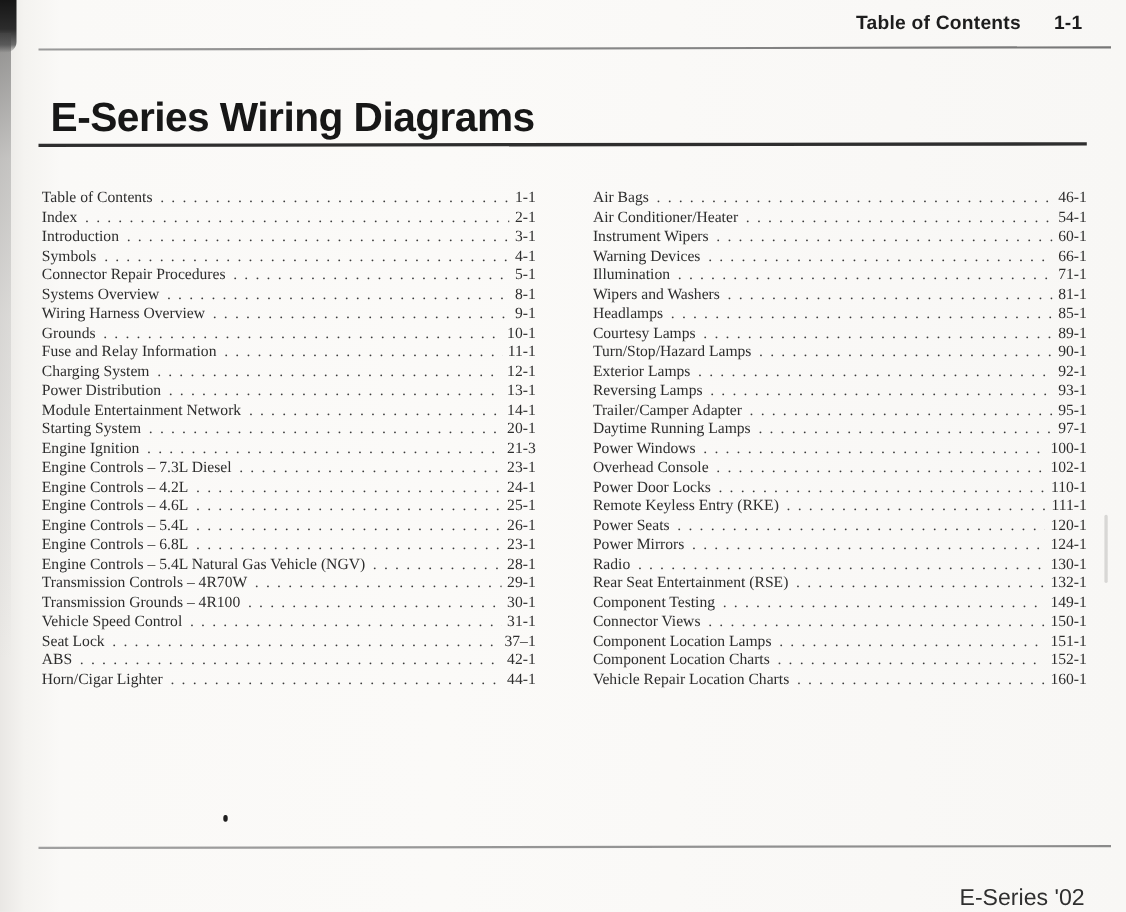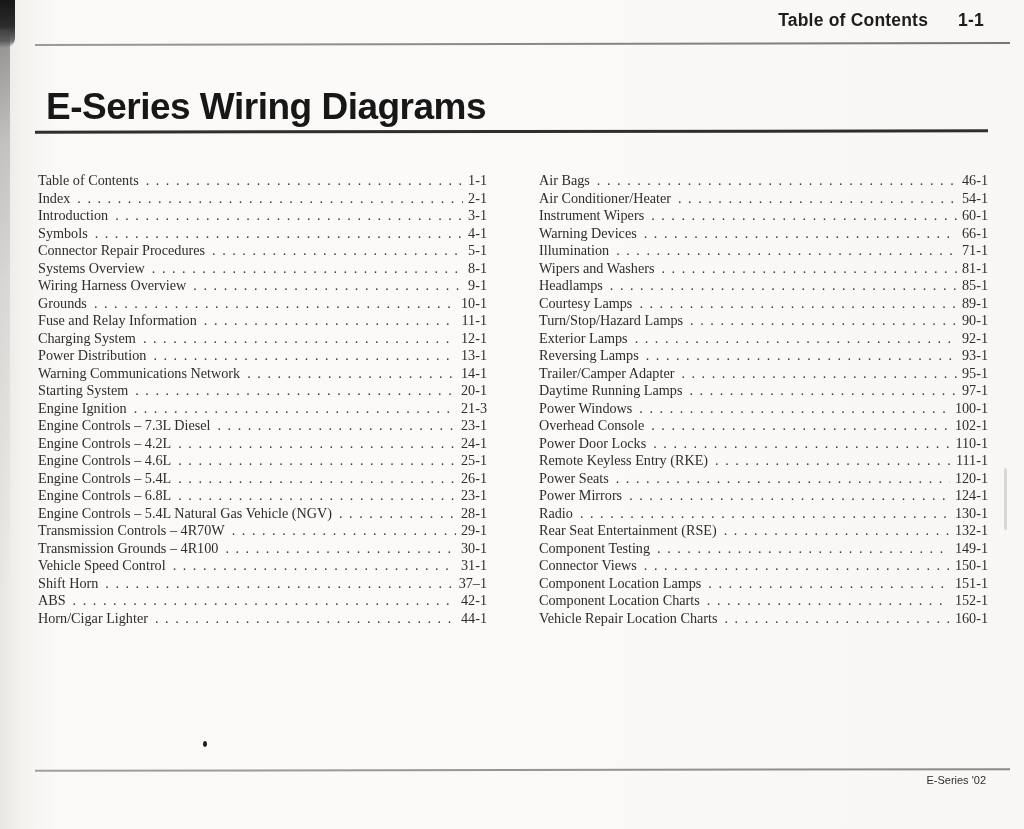--- a/index.html
+++ b/index.html
@@ -130,23 +130,23 @@
     }
     
     .rule-footer {
       top: 769px; left: 35px; right: 14px;
       height: 2px;
       background: linear-gradient(90deg, #a0a0a0, #8a8a8a);
       transform: rotate(-0.1deg);
     }
     .footer {
       position: absolute;
-      top: 774px;
+      top: 805px;
       right: 38px;
-      font-size: 11px;
+      font-size: 21px;
       color: #2f2f2f;
     }
   </style>
 </head>
 <body>
 
 <div class="page">
 
   <div class="header">
     <span>Table of Contents</span>
@@ -210,21 +210,21 @@
           <span class="toc-label">Charging System</span>
           <span class="toc-leader">. . . . . . . . . . . . . . . . . . . . . . . . . . . . . . . . . . . . . . . . . . . . . . . . . . . . . . . . . . . . . . . . . . . . . . . . . . . . . . . . . . . . . . . . . . . . . . . . . . . . . . . . . . . . . . . . . . . . . . . . . . . . . . . . . . . . . . . . . . . . . . . . . . . . . . </span>
           <span class="toc-page">12-1</span>
         </div>
         <div class="toc-row">
           <span class="toc-label">Power Distribution</span>
           <span class="toc-leader">. . . . . . . . . . . . . . . . . . . . . . . . . . . . . . . . . . . . . . . . . . . . . . . . . . . . . . . . . . . . . . . . . . . . . . . . . . . . . . . . . . . . . . . . . . . . . . . . . . . . . . . . . . . . . . . . . . . . . . . . . . . . . . . . . . . . . . . . . . . . . . . . . . . . . . </span>
           <span class="toc-page">13-1</span>
         </div>
         <div class="toc-row">
-          <span class="toc-label">Warning Communications Network</span>
+          <span class="toc-label">Module Entertainment Network</span>
           <span class="toc-leader">. . . . . . . . . . . . . . . . . . . . . . . . . . . . . . . . . . . . . . . . . . . . . . . . . . . . . . . . . . . . . . . . . . . . . . . . . . . . . . . . . . . . . . . . . . . . . . . . . . . . . . . . . . . . . . . . . . . . . . . . . . . . . . . . . . . . . . . . . . . . . . . . . . . . . . </span>
           <span class="toc-page">14-1</span>
         </div>
         <div class="toc-row">
           <span class="toc-label">Starting System</span>
           <span class="toc-leader">. . . . . . . . . . . . . . . . . . . . . . . . . . . . . . . . . . . . . . . . . . . . . . . . . . . . . . . . . . . . . . . . . . . . . . . . . . . . . . . . . . . . . . . . . . . . . . . . . . . . . . . . . . . . . . . . . . . . . . . . . . . . . . . . . . . . . . . . . . . . . . . . . . . . . . </span>
           <span class="toc-page">20-1</span>
         </div>
         <div class="toc-row">
           <span class="toc-label">Engine Ignition</span>
@@ -270,21 +270,21 @@
           <span class="toc-label">Transmission Grounds – 4R100</span>
           <span class="toc-leader">. . . . . . . . . . . . . . . . . . . . . . . . . . . . . . . . . . . . . . . . . . . . . . . . . . . . . . . . . . . . . . . . . . . . . . . . . . . . . . . . . . . . . . . . . . . . . . . . . . . . . . . . . . . . . . . . . . . . . . . . . . . . . . . . . . . . . . . . . . . . . . . . . . . . . . </span>
           <span class="toc-page">30-1</span>
         </div>
         <div class="toc-row">
           <span class="toc-label">Vehicle Speed Control</span>
           <span class="toc-leader">. . . . . . . . . . . . . . . . . . . . . . . . . . . . . . . . . . . . . . . . . . . . . . . . . . . . . . . . . . . . . . . . . . . . . . . . . . . . . . . . . . . . . . . . . . . . . . . . . . . . . . . . . . . . . . . . . . . . . . . . . . . . . . . . . . . . . . . . . . . . . . . . . . . . . . </span>
           <span class="toc-page">31-1</span>
         </div>
         <div class="toc-row">
-          <span class="toc-label">Shift Horn</span>
+          <span class="toc-label">Seat Lock</span>
           <span class="toc-leader">. . . . . . . . . . . . . . . . . . . . . . . . . . . . . . . . . . . . . . . . . . . . . . . . . . . . . . . . . . . . . . . . . . . . . . . . . . . . . . . . . . . . . . . . . . . . . . . . . . . . . . . . . . . . . . . . . . . . . . . . . . . . . . . . . . . . . . . . . . . . . . . . . . . . . . </span>
           <span class="toc-page">37–1</span>
         </div>
         <div class="toc-row">
           <span class="toc-label">ABS</span>
           <span class="toc-leader">. . . . . . . . . . . . . . . . . . . . . . . . . . . . . . . . . . . . . . . . . . . . . . . . . . . . . . . . . . . . . . . . . . . . . . . . . . . . . . . . . . . . . . . . . . . . . . . . . . . . . . . . . . . . . . . . . . . . . . . . . . . . . . . . . . . . . . . . . . . . . . . . . . . . . . </span>
           <span class="toc-page">42-1</span>
         </div>
         <div class="toc-row">
           <span class="toc-label">Horn/Cigar Lighter</span>

